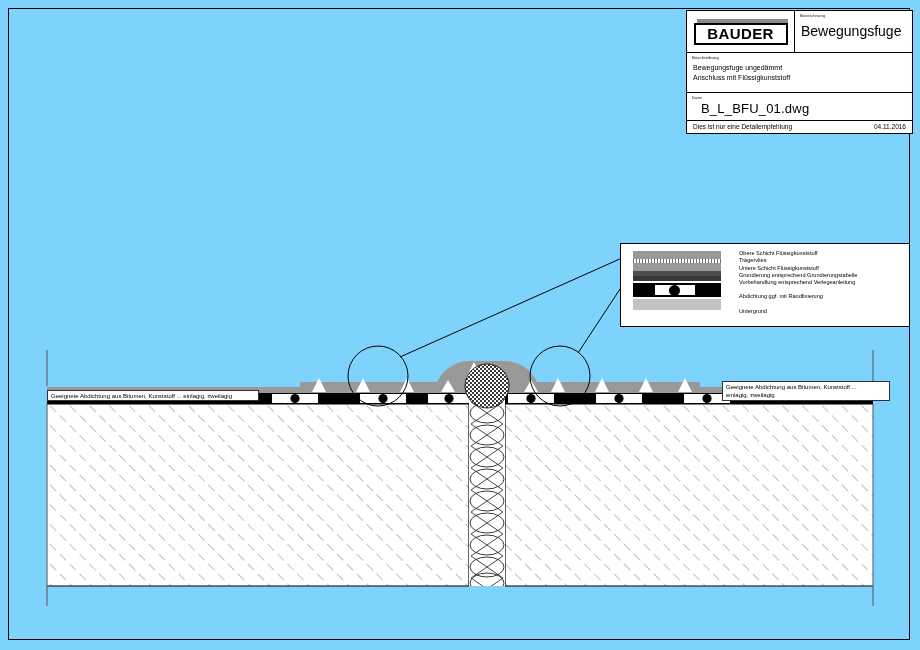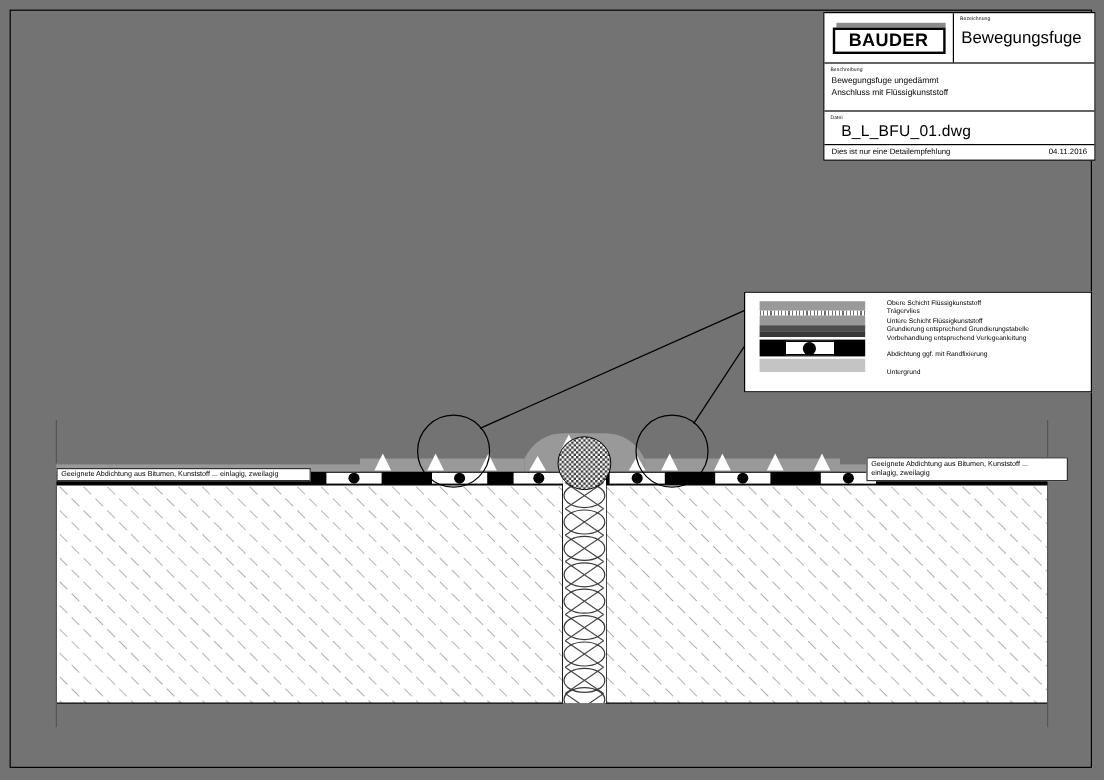--- a/index.html
+++ b/index.html
@@ -11,21 +11,21 @@
     width: 920px;
     height: 650px;
     font-family: "Liberation Sans", sans-serif;
     color: #000;
     overflow: hidden;
   }
   #sheet {
     position: relative;
     width: 920px;
     height: 650px;
-    background: #737373;
+    background: #7dd3fc;
   }
 
   
   .frame-outer {
     position: absolute;
     left: 8px;
     top: 8px;
     width: 902px;
     height: 632px;
     border: 1px solid #000;

